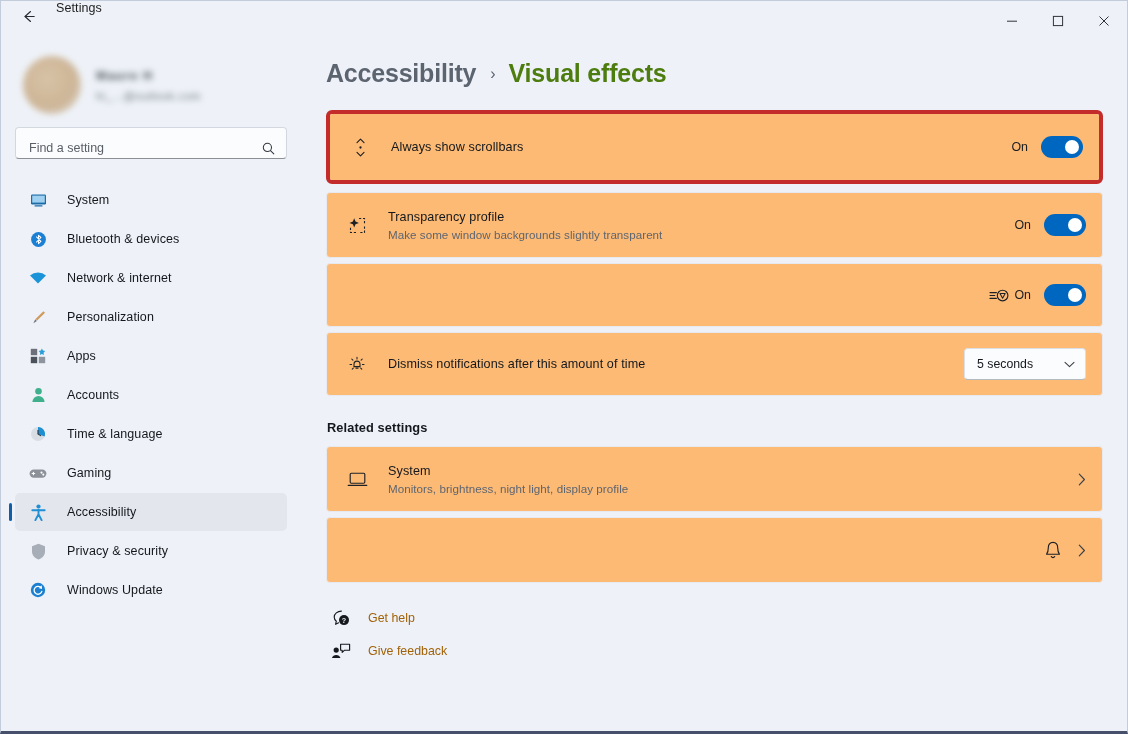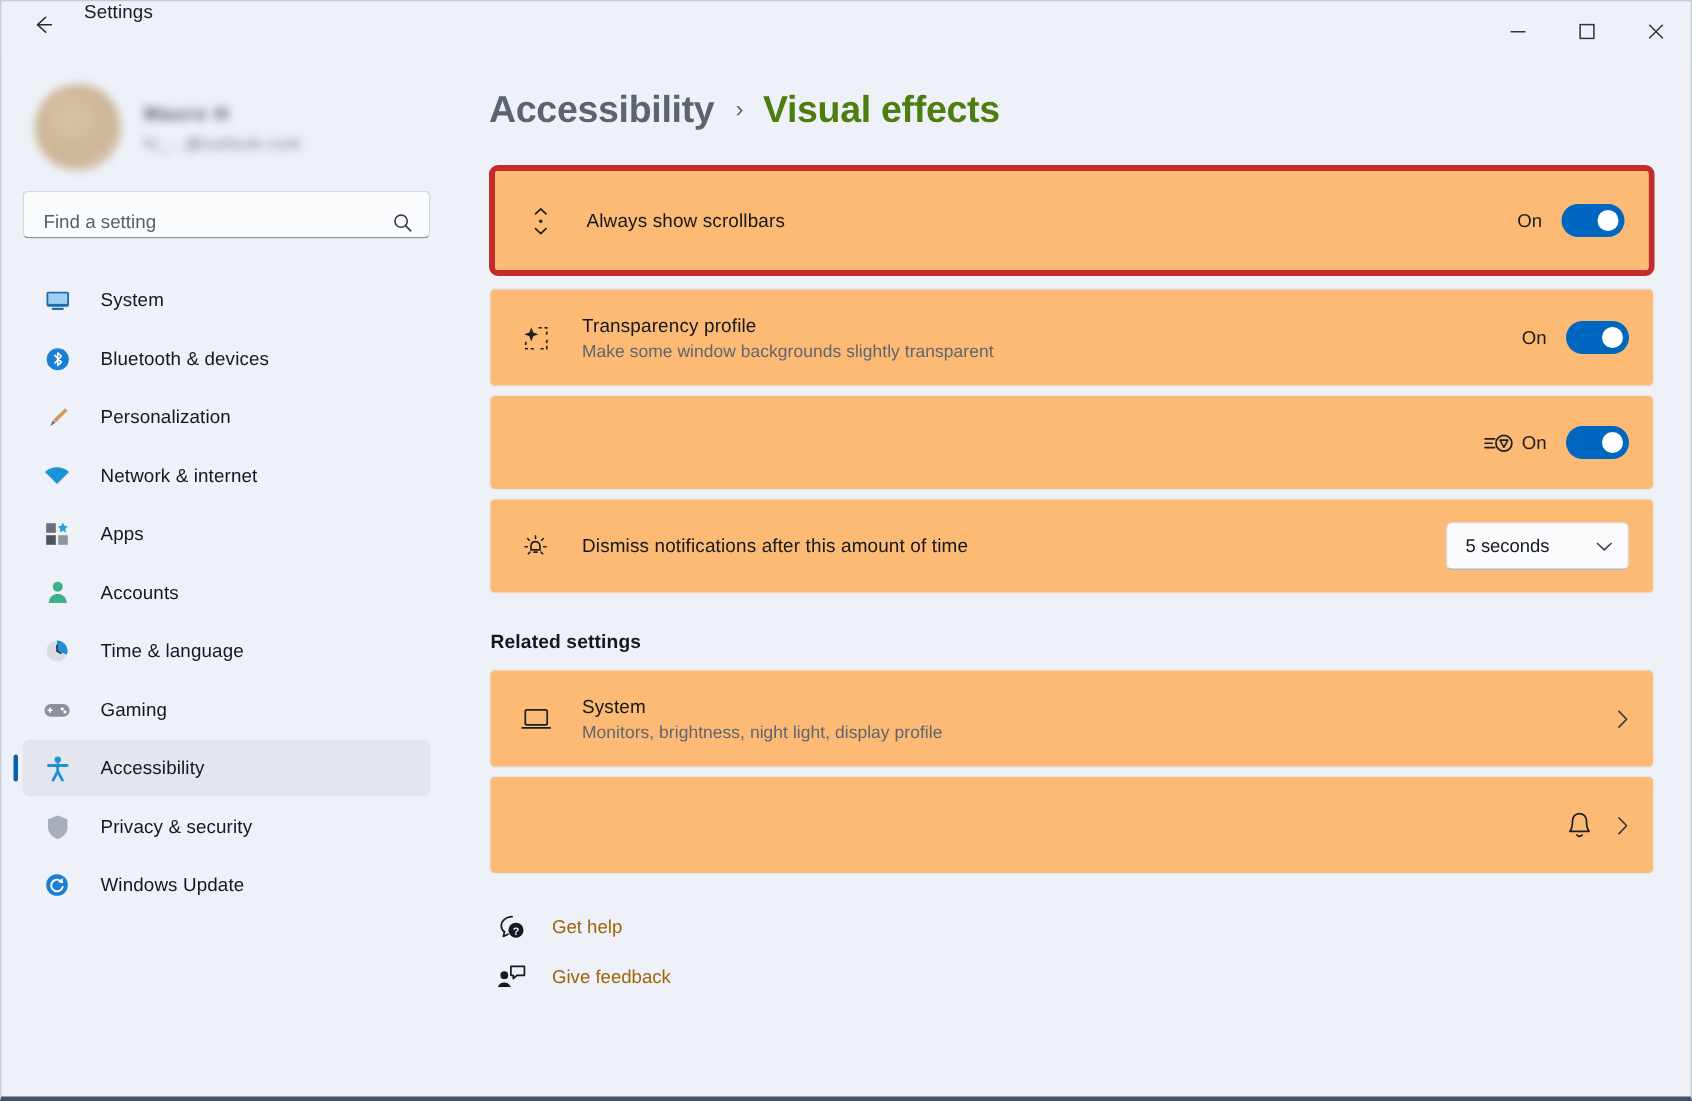--- a/index.html
+++ b/index.html
@@ -369,35 +369,35 @@
             <svg width="17" height="17" viewBox="0 0 17 17">
               <circle cx="8.5" cy="8.5" r="7.4" fill="#1b7fd4"></circle>
               <path d="M6.3 5.6 L10.9 10.4 L8.5 12.6 V4.3 L10.9 6.5 L6.3 11.3" stroke="#fff" stroke-width="1.05" fill="none" stroke-linejoin="round"></path>
             </svg>
           </span>
           <span class="nav-label">Bluetooth &amp; devices</span>
         </div>
 
         <div class="nav-item">
           <span class="nav-ico">
+            <svg width="18" height="14" viewBox="0 0 18 14">
+              <path d="M1 4.6 A12 12 0 0 1 17 4.6 L9 12.6 Z" fill="#1b93d8"></path>
+            </svg>
+          </span>
+          <span class="nav-label">Network &amp; internet</span>
+        </div>
+
+        <div class="nav-item">
+          <span class="nav-ico">
             <svg width="17" height="17" viewBox="0 0 17 17">
               <path d="M13.4 2.2 L15 3.8 L7.2 11.6 L5.5 9.9 Z" fill="#cf9a5e"></path>
               <path d="M5.2 10.2 L6.9 11.9 L3.4 14.2 Z" fill="#6f7277"></path>
             </svg>
           </span>
           <span class="nav-label">Personalization</span>
-        </div>
-
-        <div class="nav-item">
-          <span class="nav-ico">
-            <svg width="18" height="14" viewBox="0 0 18 14">
-              <path d="M1 4.6 A12 12 0 0 1 17 4.6 L9 12.6 Z" fill="#1b93d8"></path>
-            </svg>
-          </span>
-          <span class="nav-label">Network &amp; internet</span>
         </div>
 
         <div class="nav-item">
           <span class="nav-ico">
             <svg width="16" height="16" viewBox="0 0 16 16">
               <rect x="0.8" y="0.8" width="6.4" height="6.4" fill="#6b7079"></rect>
               <rect x="0.8" y="8.8" width="6.4" height="6.4" fill="#4c525b"></rect>
               <rect x="8.8" y="8.8" width="6.4" height="6.4" fill="#8e949d"></rect>
               <path d="M11.9 0.4 L13 2.5 L15.2 3 L13.6 4.7 L13.9 7 L11.9 5.9 L9.9 7 L10.2 4.7 L8.6 3 L10.8 2.5 Z" fill="#2e9fd6"></path>
             </svg>

